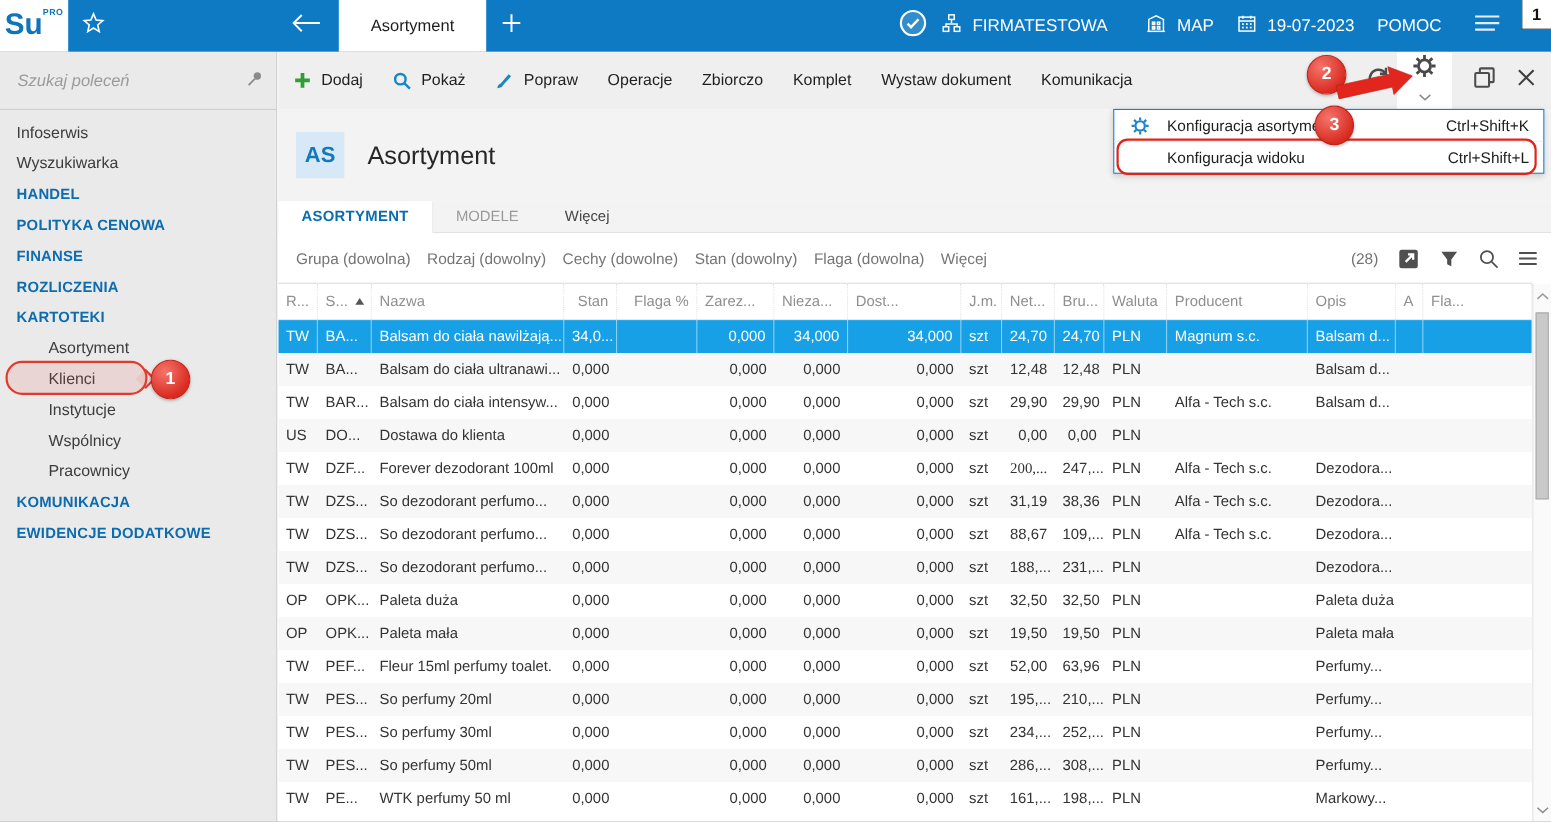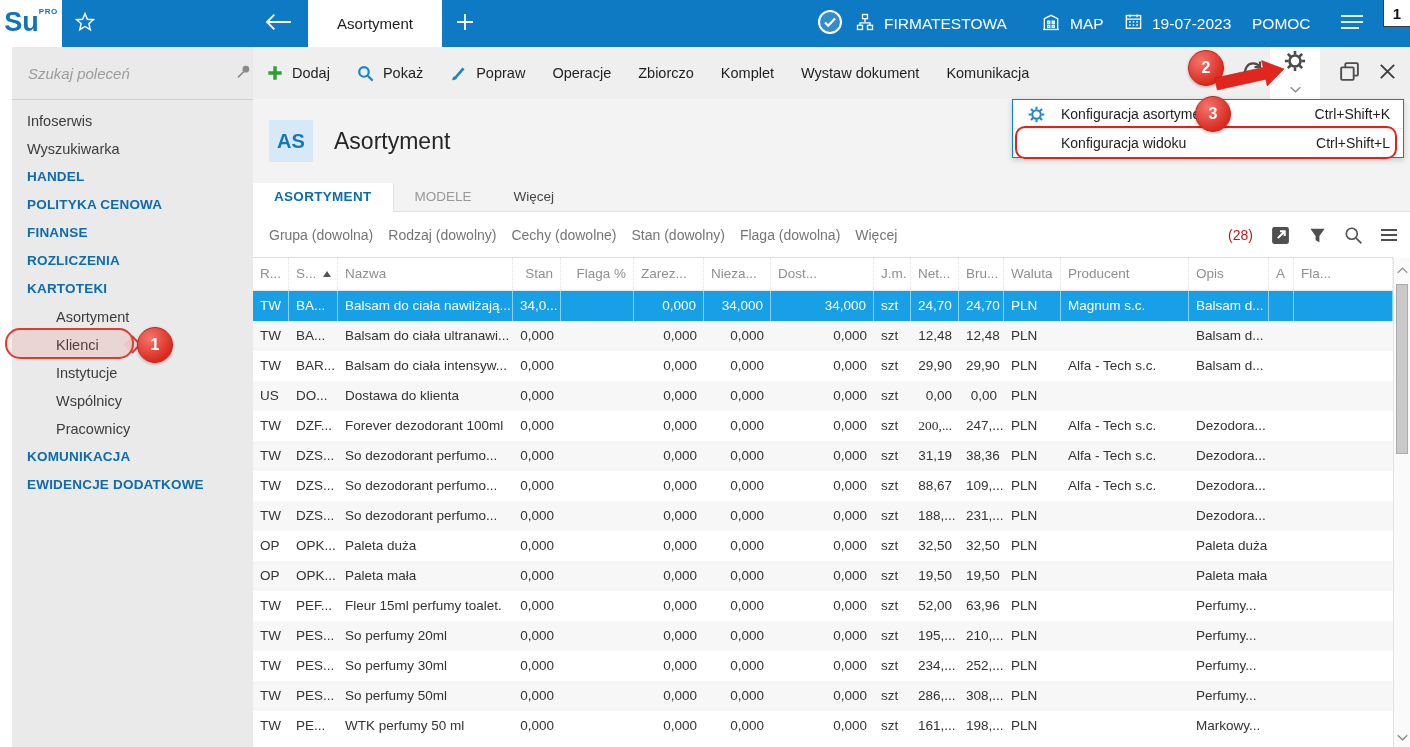--- a/index.html
+++ b/index.html
@@ -12,21 +12,21 @@
   .logo .su{font-size:27px;font-weight:bold;color:#0f74ba;line-height:45px;}
   .logo .pro{font-size:8px;font-weight:bold;color:#0f74ba;letter-spacing:.5px;margin-top:7px;}
   .top-item{position:absolute;top:0;height:47px;display:flex;align-items:center;gap:9px;font-size:15.5px;color:#fff;cursor:pointer;white-space:nowrap;}
   .top-tab{position:absolute;left:308px;top:0;width:134px;height:47px;background:#fff;color:#1d1d1d;
     display:flex;align-items:center;justify-content:center;font-size:15px;cursor:pointer;}
   .corner-badge{position:absolute;right:0;top:0;width:26px;height:26px;background:#fff;color:#111;
     border-left:1px solid #3a3a3a;border-bottom:1px solid #3a3a3a;font-weight:bold;font-size:15px;
     display:flex;align-items:center;justify-content:center;z-index:70;}
 
   
-  .sidebar{position:absolute;left:0;top:47px;width:252px;bottom:0;background:#eaeaea;border-right:1px solid #d2d2d2;box-sizing:border-box;margin-left:12px;}
+  .sidebar{position:absolute;left:0;top:47px;width:252px;bottom:0;background:#eaeaea;border-right:1px solid #d2d2d2;box-sizing:border-box;}
   .search{height:52px;border-bottom:1px solid #cfcfcf;display:flex;align-items:center;padding:0 10px 0 14px;}
   .search input{flex:1;border:0;background:transparent;outline:none;font-style:italic;font-size:15px;color:#999;
     font-family:"Liberation Sans","DejaVu Sans",sans-serif;}
   .search input::placeholder{color:#9b9b9b;font-style:italic;}
   .side-nav{padding-top:7px;}
   .side-item{height:28px;line-height:28px;padding-left:15px;font-size:14.5px;color:#3c3c3c;cursor:pointer;}
   .side-item.section{color:#0d6cae;font-weight:bold;font-size:13.5px;letter-spacing:.2px;}
   .side-item.sub{padding-left:44px;}
 
   
@@ -45,21 +45,21 @@
   .tabstrip{height:28px;background:#f3f3f3;display:flex;align-items:stretch;border-bottom:1px solid #e0e0e0;}
   .tab{line-height:28px;padding:0 21px;font-size:13.5px;color:#999;cursor:pointer;}
   .tab.active{background:#fff;color:#0d6cae;font-weight:bold;letter-spacing:.3px;margin-bottom:-1px;border-right:1px solid #e6e6e6;}
   .tab.plain{color:#454545;}
 
   .filterbar{height:46px;background:#fff;display:flex;align-items:center;padding:0 8px 0 16px;font-size:14px;color:#757575;}
   .filter-items{display:flex;gap:15px;}
   .filter{cursor:pointer;white-space:nowrap;}
   .fb-spacer{flex:1;}
   .fb-right{display:flex;align-items:center;gap:17px;padding-right:4px;}
-  .count{color:#b91c1c;}
+  .count{color:#737373;}
   .fb-ic{display:flex;align-items:center;cursor:pointer;}
 
   
   .grid{position:absolute;left:0;top:210px;right:17px;bottom:0;border-top:1px solid #dcdcdc;overflow:hidden;background:#fff;}
   .grid-head{height:32px;display:flex;align-items:center;border-bottom:1px solid #e6e6e6;color:#8f8f8f;font-size:13.5px;}
   .hcell{box-sizing:border-box;padding:0 7px;border-right:1px dotted #e3e3e3;white-space:nowrap;overflow:hidden;height:32px;line-height:32px;cursor:pointer;}
   .hcell.hnum{text-align:right;}
   .sort-asc{display:inline-block;width:0;height:0;border-left:4px solid transparent;border-right:4px solid transparent;
     border-bottom:6px solid #555;margin-left:7px;vertical-align:middle;}
   .row{height:30px;display:flex;align-items:center;font-size:13.5px;color:#333;cursor:pointer;}

